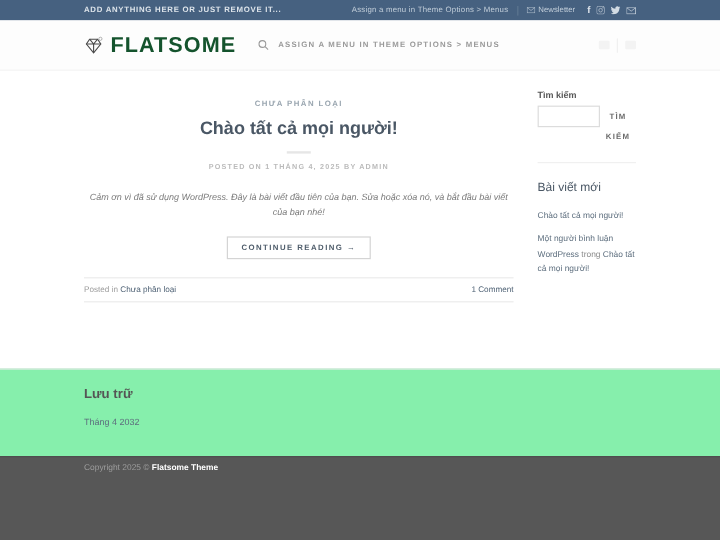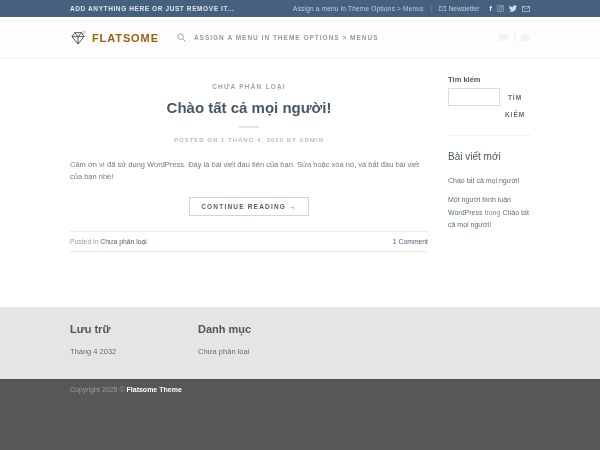--- a/index.html
+++ b/index.html
@@ -20,37 +20,37 @@
   .tb-link{color:#c3cfda;text-decoration:none;letter-spacing:.2px;}
   .newsletter{display:flex;align-items:center;gap:3px;color:#c3cfda;}
   .social{display:flex;align-items:center;gap:5px;margin-left:3px;}
   .social .s-icon{display:flex;align-items:center;color:#d3dce4;}
   .fb-glyph{font-size:8px;font-weight:bold;color:#e2e8ee;line-height:1;}
 
   
   .header{height:41px;flex:0 0 auto;background:#fdfdfd;border-bottom:1px solid #f2f2f2;display:flex;align-items:center;}
   .header .container{display:flex;align-items:center;}
   .logo{display:flex;align-items:center;gap:6px;cursor:pointer;}
-  .logo-text{font-size:11px;font-weight:bold;color:#a16207;letter-spacing:.9px;}
+  .logo-text{font-size:18px;font-weight:bold;color:#14532d;letter-spacing:.9px;}
   .header-nav{display:flex;align-items:center;margin-left:18px;gap:8px;}
   .menu-prompt{font-size:6.5px;font-weight:bold;color:#9a9a9a;letter-spacing:1px;}
   .header-faint{margin-left:auto;display:flex;align-items:center;gap:6px;}
   .faint-block{width:9px;height:7px;background:#f3f3f3;border-radius:1px;}
   .faint-divider{width:1px;height:12px;background:#f0f0f0;}
 
   
   .main{flex:0 0 auto;min-height:248px;background:#fff;}
   .main .container{display:flex;padding-top:16px;}
   .content-col{flex:1;min-width:0;}
   .article-header{text-align:center;}
   .category{font-size:6.5px;font-weight:bold;color:#9aa6b0;letter-spacing:1.2px;text-decoration:none;display:inline-block;}
   .post-title{font-size:15px;font-weight:bold;color:#4a5765;margin:6px 0 0;line-height:1.2;}
   .title-divider{width:20px;height:2px;background:#e6e6e6;margin:9px auto;}
   .post-meta{font-size:6px;font-weight:bold;color:#bbb;letter-spacing:1px;}
-  .excerpt{font-size:7.5px;color:#7a7a7a;line-height:1.65;margin:16px 0 0;text-align:left;}
+  .excerpt{font-size:7.5px;color:#7a7a7a;line-height:1.65;margin:16px 0 0;text-align:center;font-style:italic;}
   .btn-wrap{text-align:center;}
   .continue-btn{display:inline-block;margin-top:13px;border:1px solid #d4d4d4;background:#fff;
     padding:5px 11px;font-size:6.5px;font-weight:bold;color:#4f5d6b;letter-spacing:1.2px;cursor:pointer;
     font-family:"Liberation Sans",sans-serif;}
   .posted-bar{margin-top:15px;border-top:1px solid #ececec;border-bottom:1px solid #ececec;
     padding:6px 0;display:flex;justify-content:space-between;align-items:center;font-size:6.8px;color:#9c9c9c;}
   .link{color:#4f6275;text-decoration:none;}
 
   
   .sidebar{width:82px;flex:0 0 auto;margin-left:20px;}
@@ -61,21 +61,21 @@
     font-size:6.5px;font-weight:bold;color:#6b6b6b;letter-spacing:1px;line-height:2.6;text-align:center;
     font-family:"Liberation Sans",sans-serif;}
   .sidebar-divider{border-bottom:1px solid #f0f0f0;margin:11px 0;}
   .widget-title{font-size:10px;font-weight:normal;color:#4a5765;line-height:1.3;margin:0;}
   .sidebar-link{font-size:7px;color:#5d6e7e;text-decoration:none;line-height:1.75;}
   .widget-list{margin-top:6px;}
   .comment-text{font-size:7px;color:#8a8a8a;line-height:1.8;margin-top:7px;}
   .mt14{margin-top:14px;} .mt16{margin-top:16px;}
 
   
-  .footer-widgets{flex:0 0 auto;border-top:1px solid #e9e9e9;background:#e5e5e5;padding:15px 0 21px;}
+  .footer-widgets{flex:0 0 auto;border-top:1px solid #e9e9e9;background:#86efac;padding:15px 0 21px;}
   .footer-widgets .container{display:flex;}
   .footer-col{width:128px;flex:0 0 auto;}
   .footer-title{font-size:11px;font-weight:bold;color:#555;margin:0;}
   .footer-link{display:inline-block;font-size:7.5px;color:#5d6e7e;text-decoration:none;margin-top:12px;}
 
   
   .absolute-footer{flex:1;background:#575757;border-top:1px solid #4e4e4e;}
   .absolute-footer .container{padding-top:6px;}
   .copyright{font-size:7px;}
   .copyright-prefix{color:#9e9e9e;}
@@ -204,24 +204,20 @@
 
   </div>
 </div>
 
 <div class="footer-widgets">
   <div class="container">
     <div class="footer-col">
       <h3 class="footer-title">Lưu trữ</h3>
       <a class="footer-link">Tháng 4 2032</a>
     </div>
-    <div class="footer-col">
-      <h3 class="footer-title">Danh mục</h3>
-      <a class="footer-link">Chưa phân loại</a>
-    </div>
   </div>
 </div>
 
 <div class="absolute-footer">
   <div class="container">
     <div class="copyright">
       <span class="copyright-prefix">Copyright 2025 ©</span>
       <span class="copyright-brand">Flatsome Theme</span>
     </div>
   </div>

